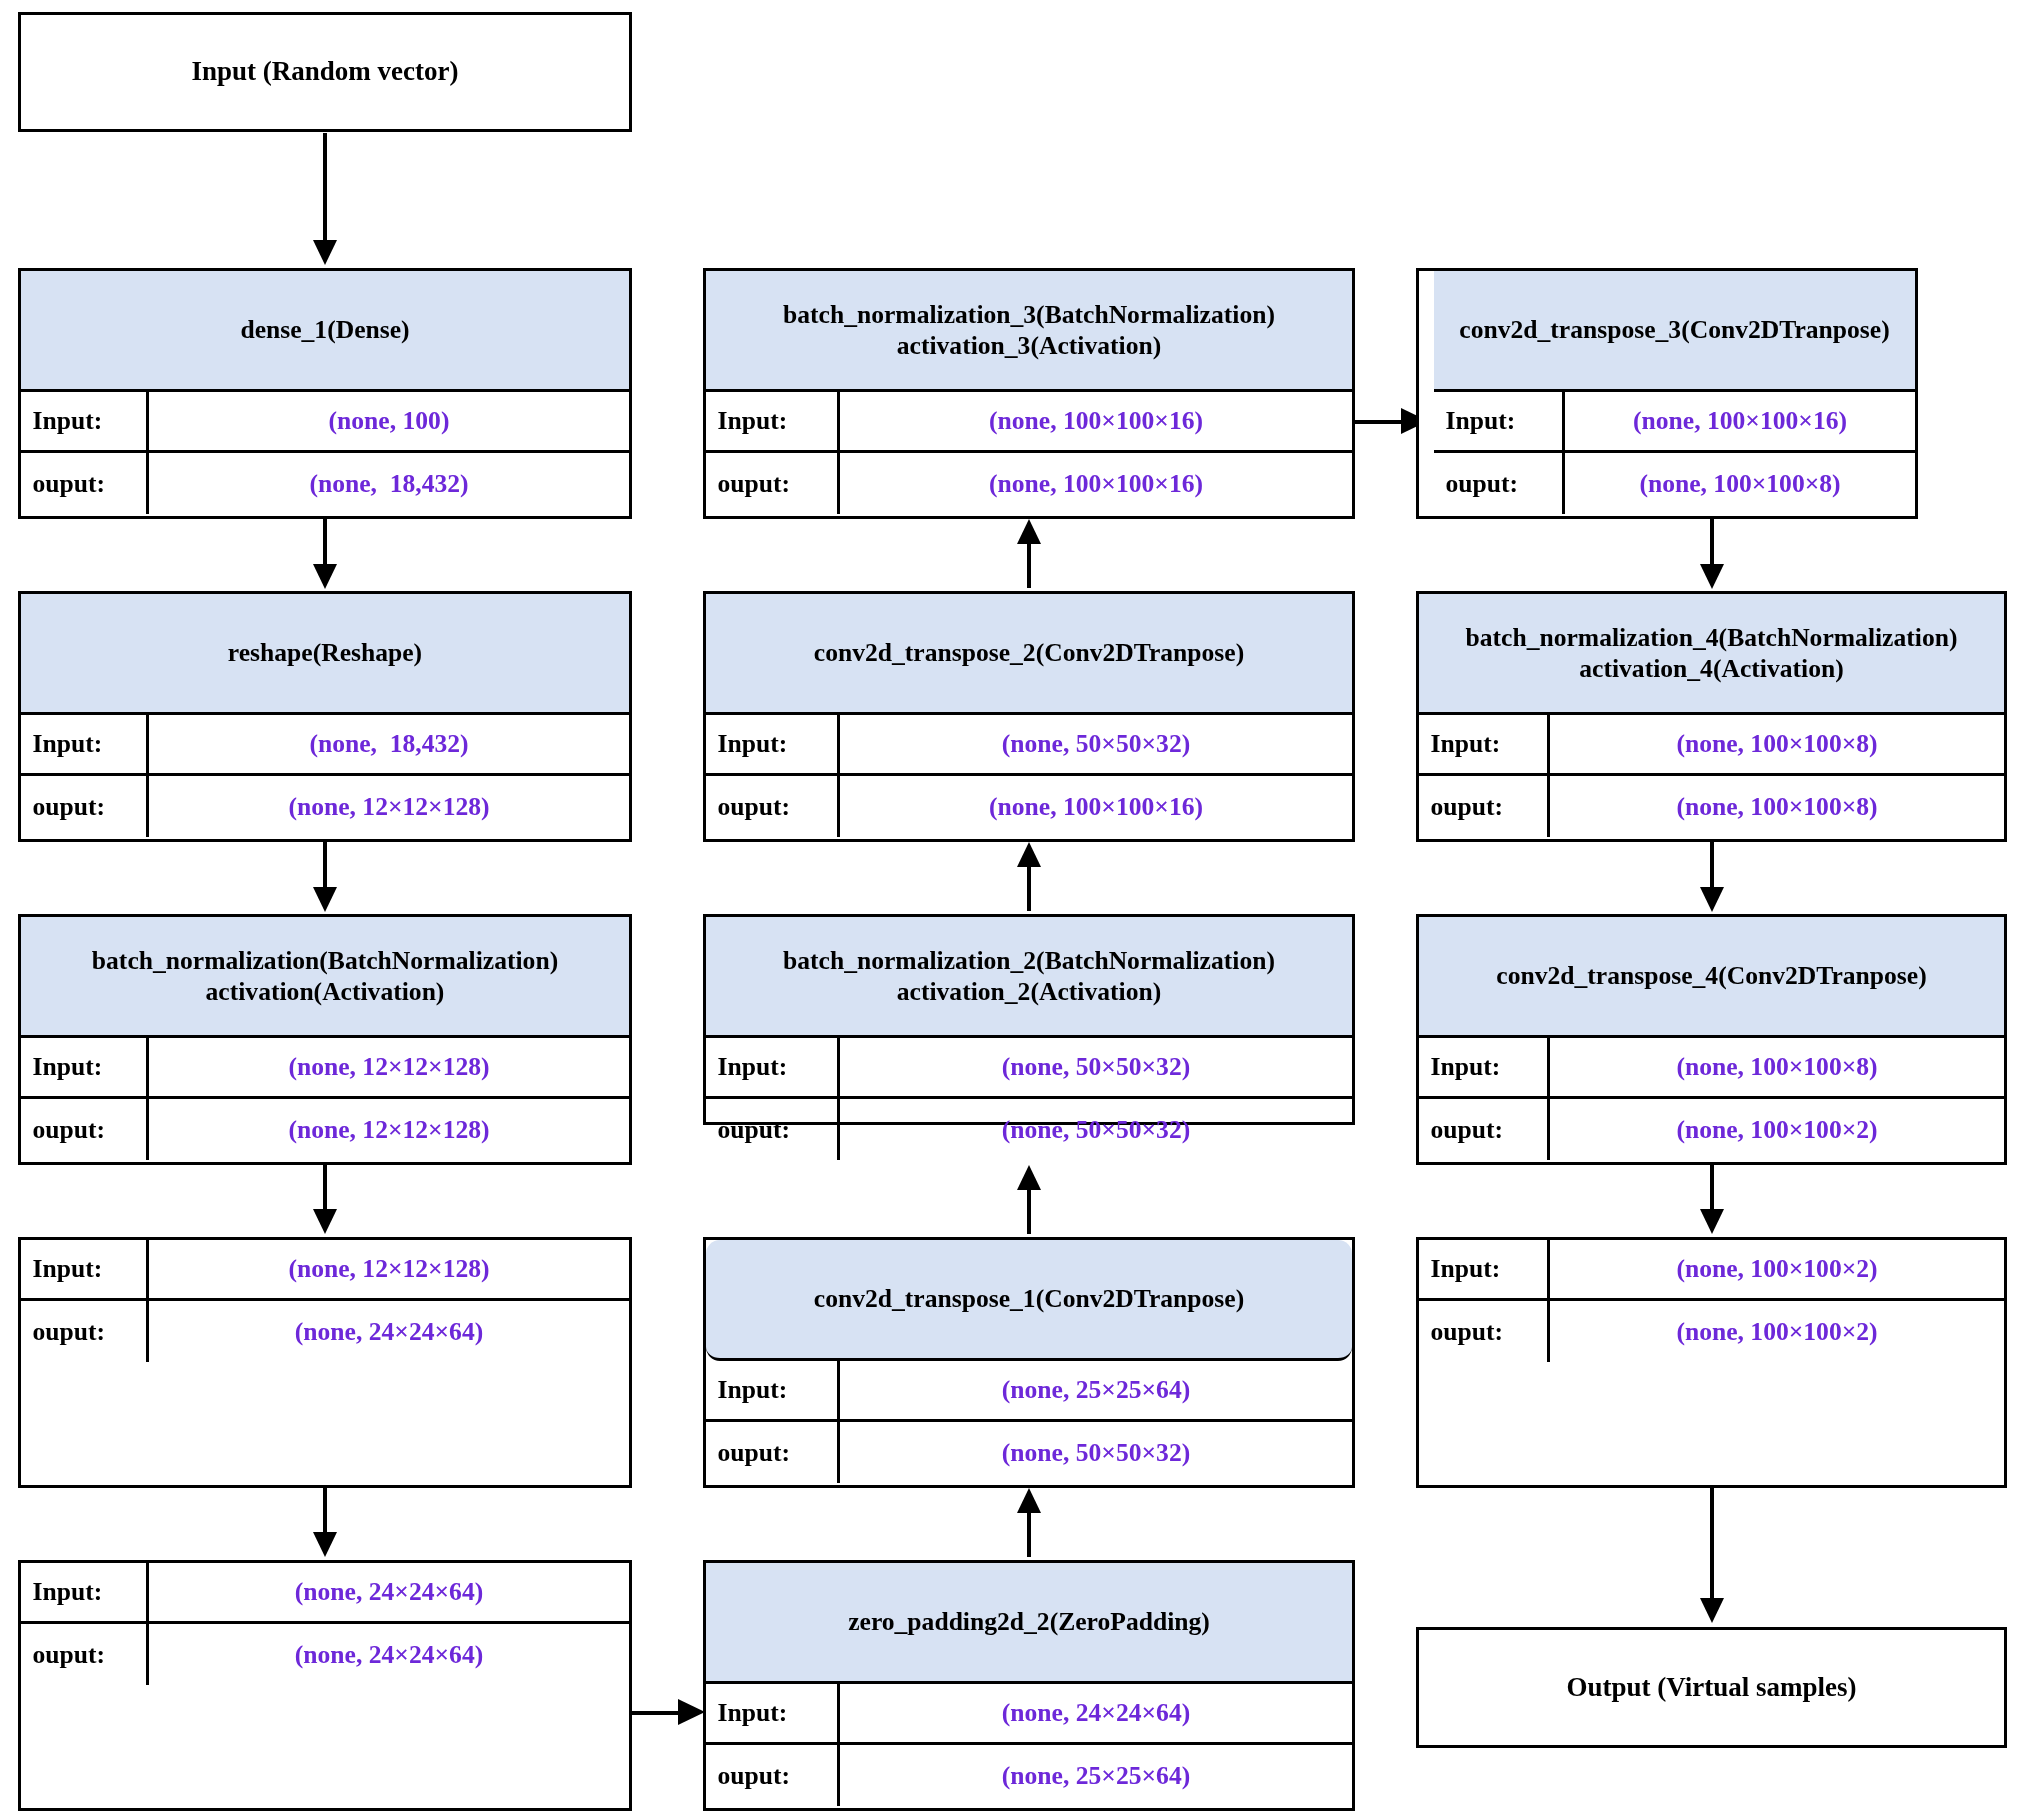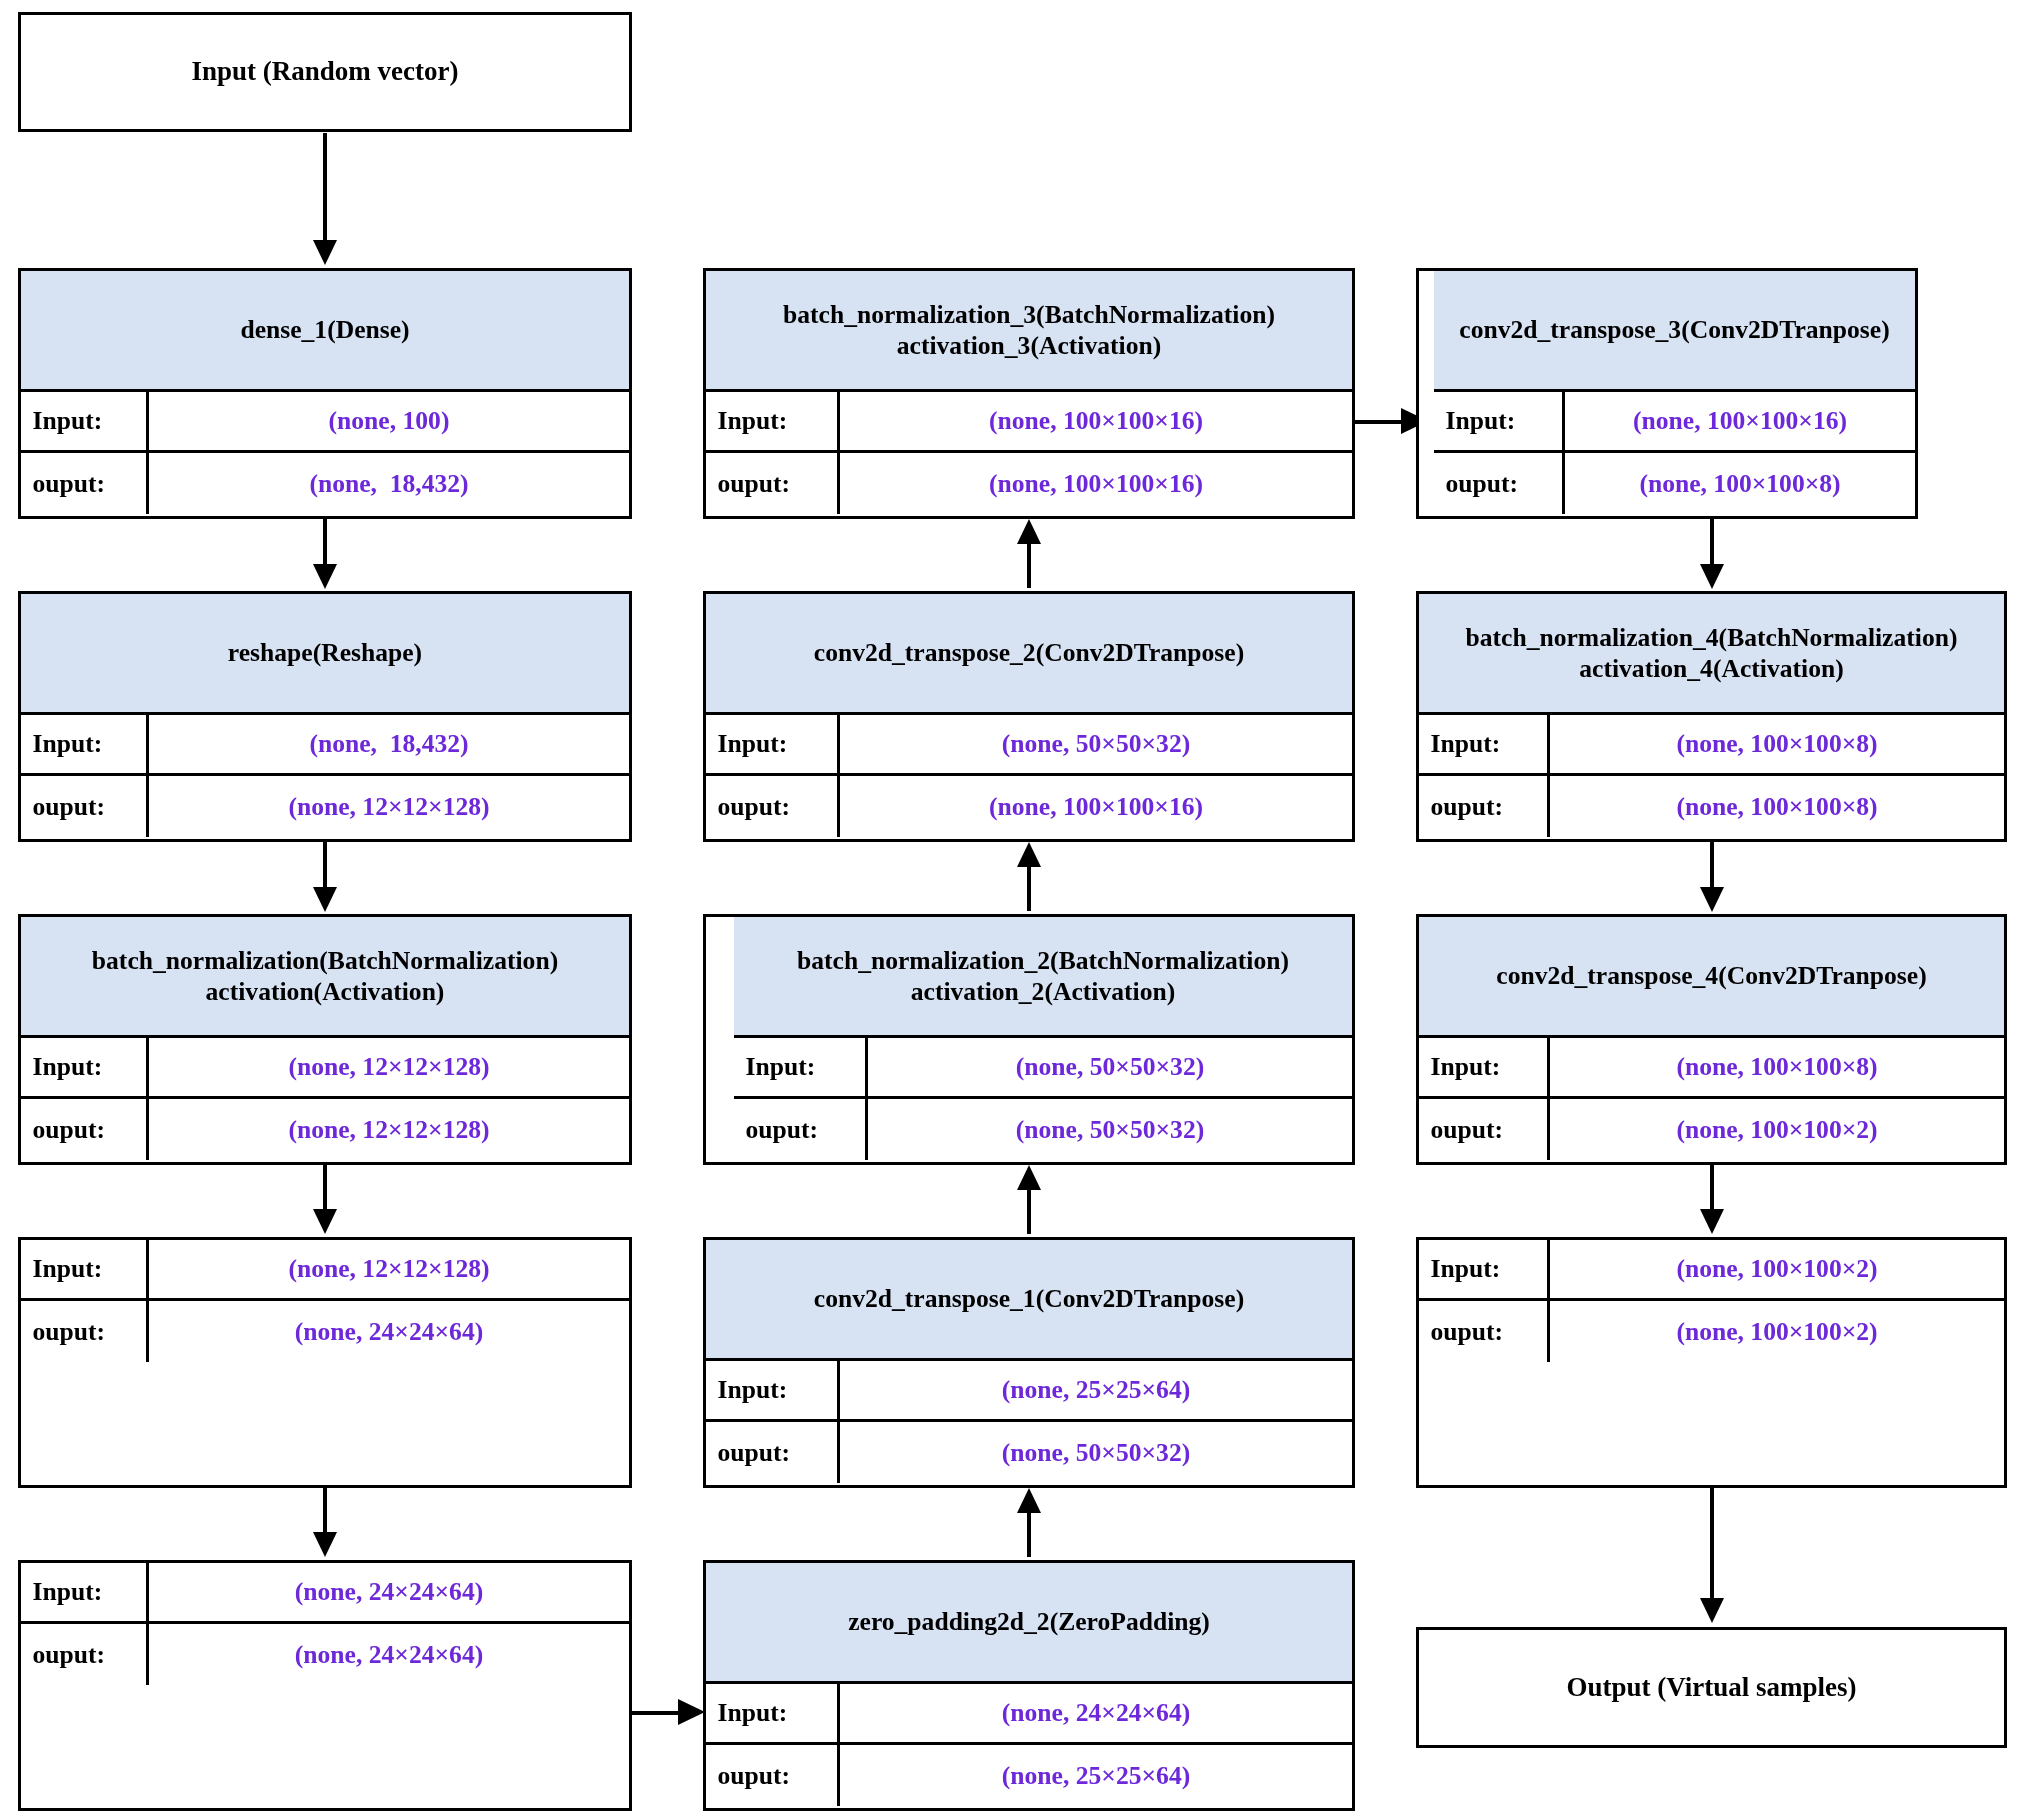--- a/index.html
+++ b/index.html
@@ -229,38 +229,38 @@
     </div>
     <div class="row r2">
       <div class="lab" style="width:134px;">ouput:</div>
       <div class="val">(none, 100×100×16)</div>
     </div>
   </div>
 
   <div class="vline" style="left:1027px; top:861px; height:50px;"></div>
   <div class="arrow-up" style="left:1017px; top:842px;"></div>
 
-  <div class="block" style="left:703px; top:914px; width:652px; height:251px;padding-left:28px;">
+  <div class="block" style="left:703px; top:914px; width:652px; height:211px;">
     <div class="hdr" style="height:121px; white-space:pre-line;">batch_normalization_2(BatchNormalization)
 activation_2(Activation)</div>
     <div class="row r1">
       <div class="lab" style="width:134px;">Input:</div>
       <div class="val">(none, 50×50×32)</div>
     </div>
     <div class="row r2">
       <div class="lab" style="width:134px;">ouput:</div>
       <div class="val">(none, 50×50×32)</div>
     </div>
   </div>
 
   <div class="vline" style="left:1027px; top:1184px; height:50px;"></div>
   <div class="arrow-up" style="left:1017px; top:1165px;"></div>
 
   <div class="block" style="left:703px; top:1237px; width:652px; height:251px;">
-    <div class="hdr" style="height:121px;">conv2d_transpose_1(Conv2DTranpose)</div>
+    <div class="hdr" style="height:121px;border-radius:14px;">conv2d_transpose_1(Conv2DTranpose)</div>
     <div class="row r1">
       <div class="lab" style="width:134px;">Input:</div>
       <div class="val">(none, 25×25×64)</div>
     </div>
     <div class="row r2">
       <div class="lab" style="width:134px;">ouput:</div>
       <div class="val">(none, 50×50×32)</div>
     </div>
   </div>
 

